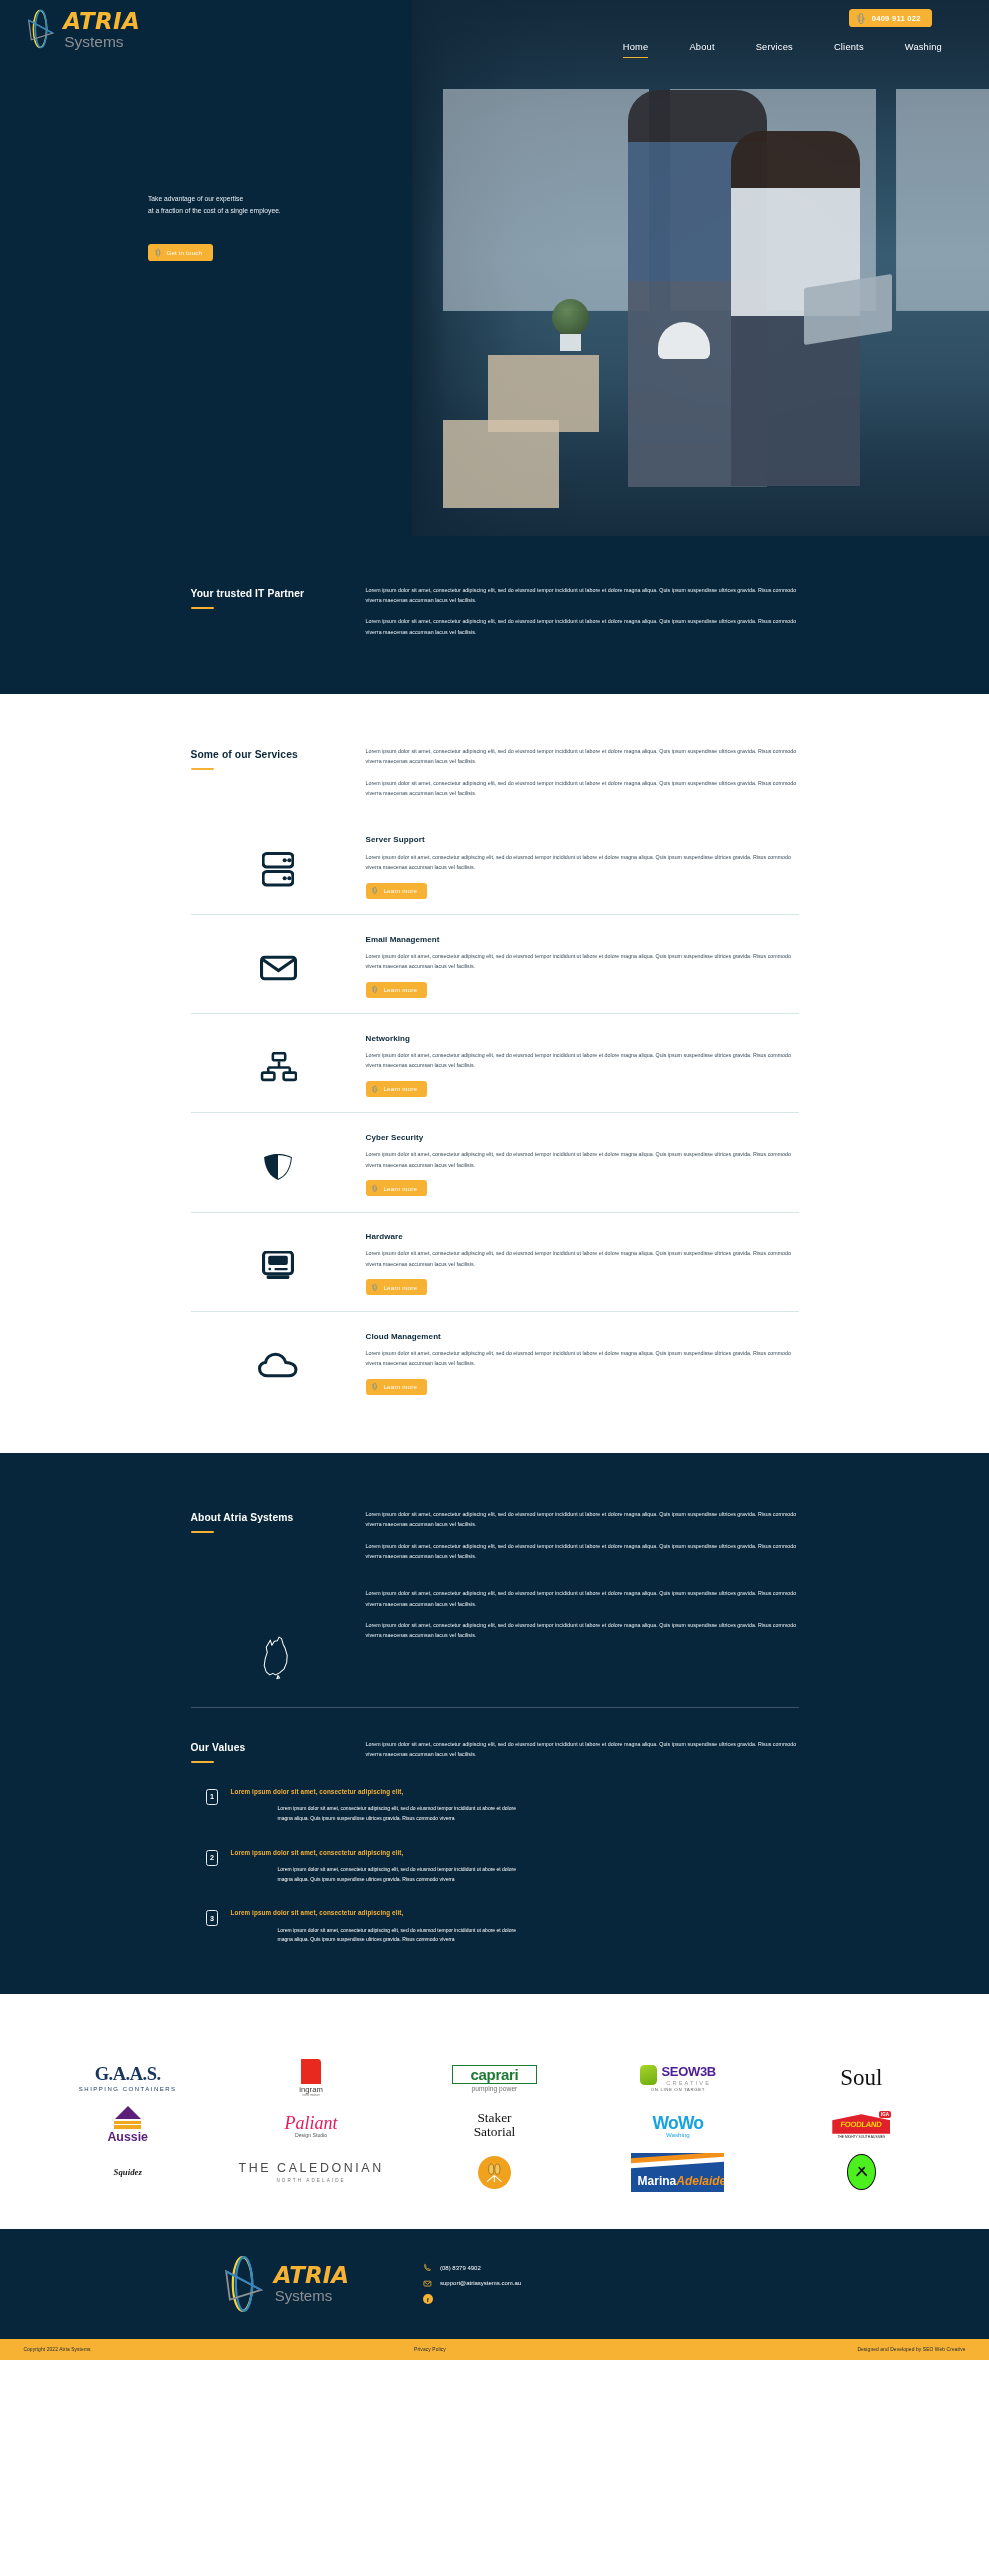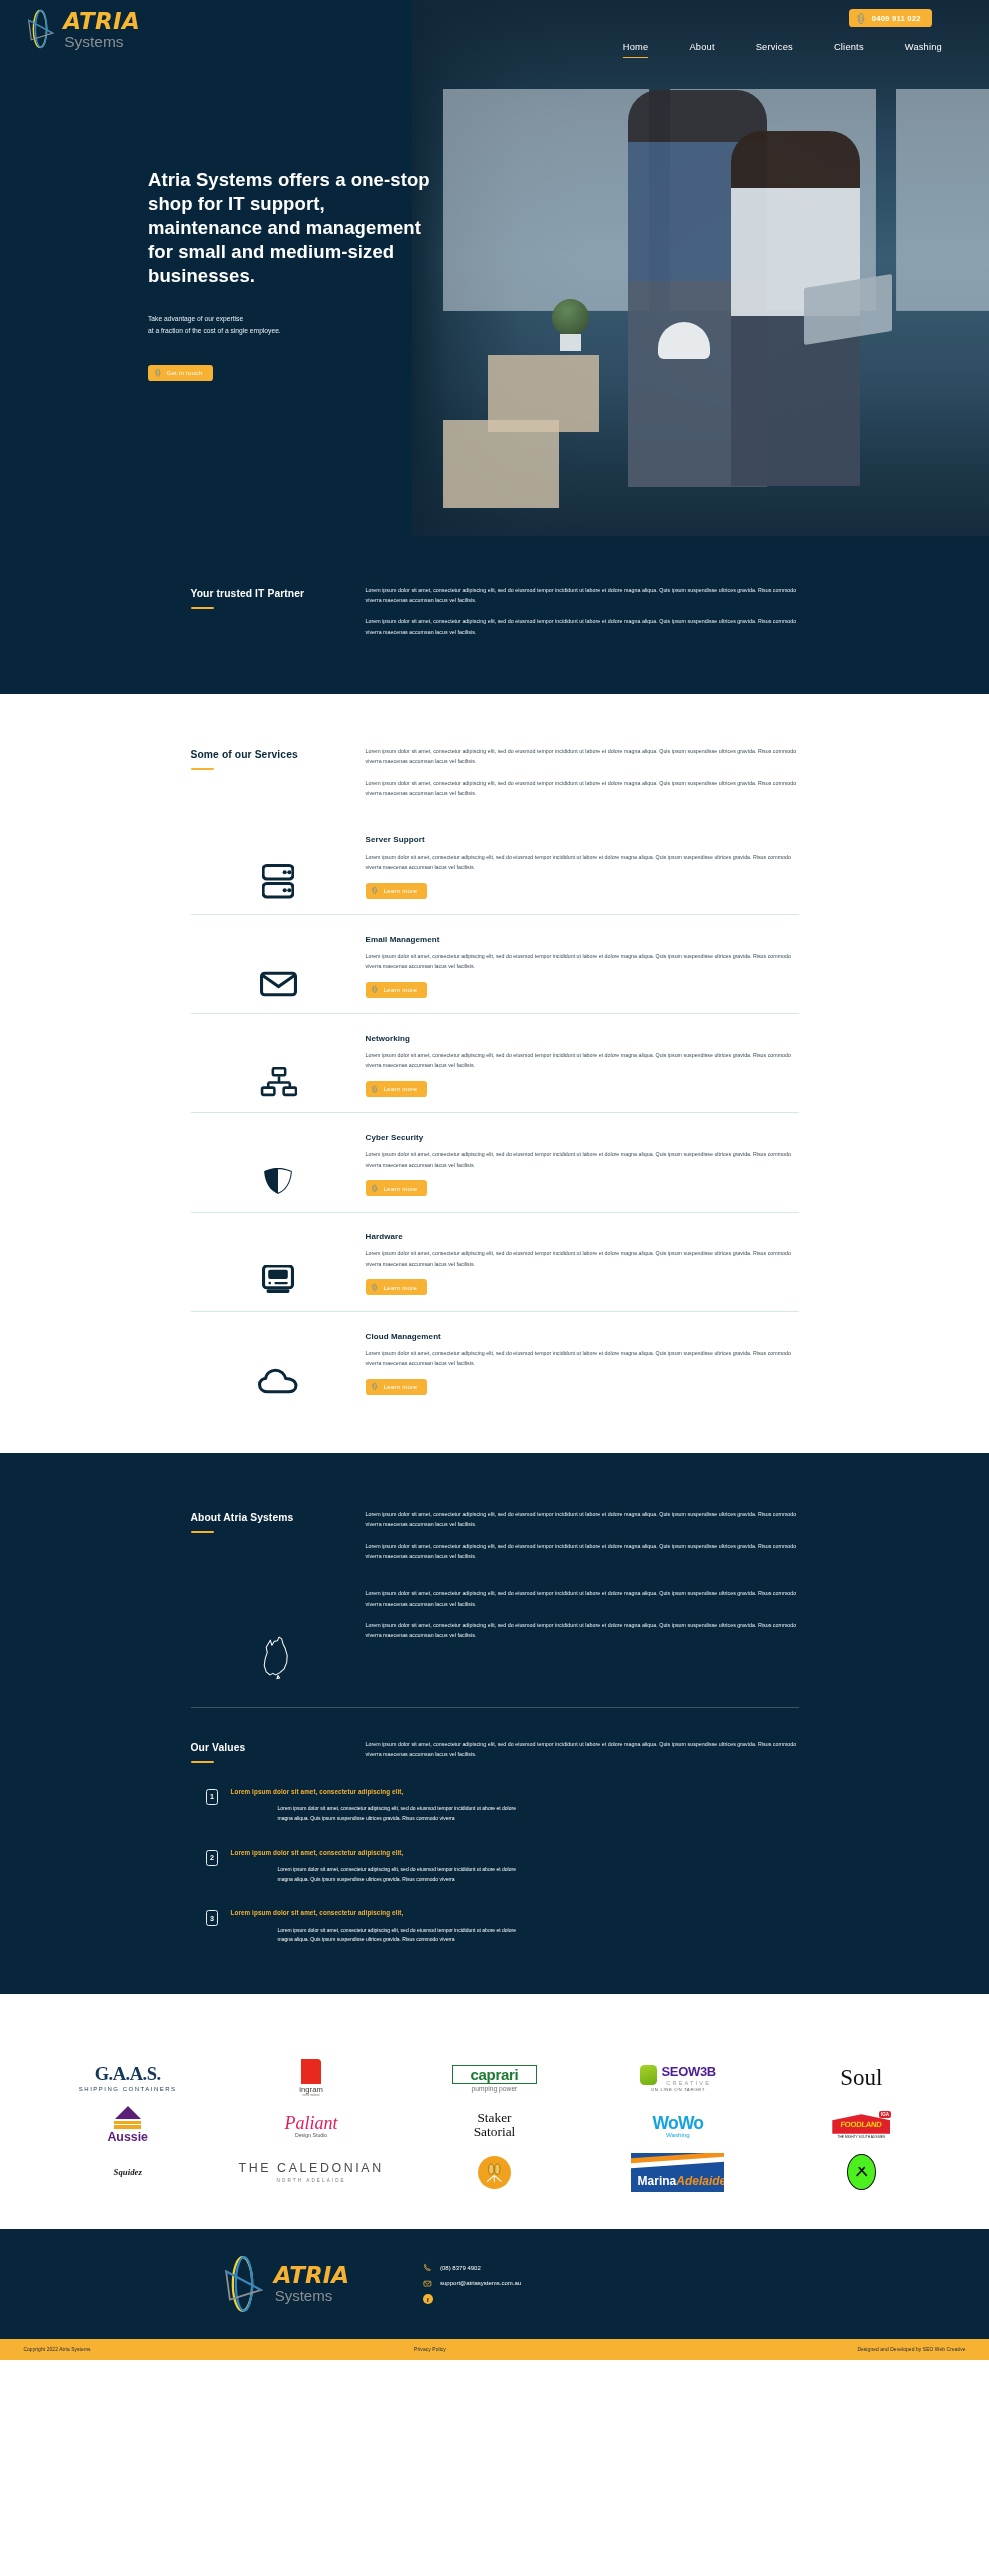--- a/index.html
+++ b/index.html
@@ -113,21 +113,21 @@
   .body-p + .body-p { margin-top:10.8px; }
   .sec-dark .body-p { color:#eef3f6; }
   .sec-light .body-p { color:#3a4b57; }
 
   .trusted { padding:49px 0 57px; }
 
   
   .services-head { padding:52px 0 0; }
   .svc-list { width:608px; margin:32px auto 0; }
   .svc-row {
-    display:flex; align-items:flex-end; border-top:0.5px solid #d7e7e7;
+    display:flex; align-items:center; border-top:0.5px solid #d7e7e7;
     padding:19.6px 0 15.5px;
   }
   .svc-row:first-child { border-top:none; padding-top:5.2px; }
   .svc-ico { width:175px; flex:0 0 175px; display:flex; justify-content:center; padding-top:4.1px; }
   .svc-ico svg { display:block; }
   .svc-body { flex:1; }
   .svc-title { font-size:8px; font-weight:bold; color:#0a2739; letter-spacing:0.1px; }
   .svc-text { font-size:5.3px; line-height:1.95; color:#3a4b57; margin-top:7.2px; }
   .svc-btn { margin-top:10.3px; }
   .services-wrap { padding-bottom:43px; }
@@ -286,21 +286,20 @@
 
     <nav class="navbar">
       <div class="nav-item active">Home</div>
       <div class="nav-item">About</div>
       <div class="nav-item">Services</div>
       <div class="nav-item">Clients</div>
       <div class="nav-item">Washing</div>
     </nav>
 
     <div class="hero-copy">
-      <h1 class="hero-title">Atria Systems offers a one-stop shop for IT support, maintenance and management for small and medium-sized businesses.</h1>
       <div class="hero-sub">
         <div>Take advantage of our expertise</div>
         <div>at a fraction of the cost of a single employee.</div>
       </div>
       <div class="hero-cta">
         <button class="btn-gold">
           <svg width="8.2" height="9.3" viewBox="0 0 20 22">
             <ellipse cx="10" cy="11" rx="4" ry="9" fill="none" stroke="#2f86c5" stroke-width="1.2"></ellipse>
             <path d="M3 5 L17 12 L5 16 Z" fill="none" stroke="#8d8f92" stroke-width="1.1"></path>
           </svg>

